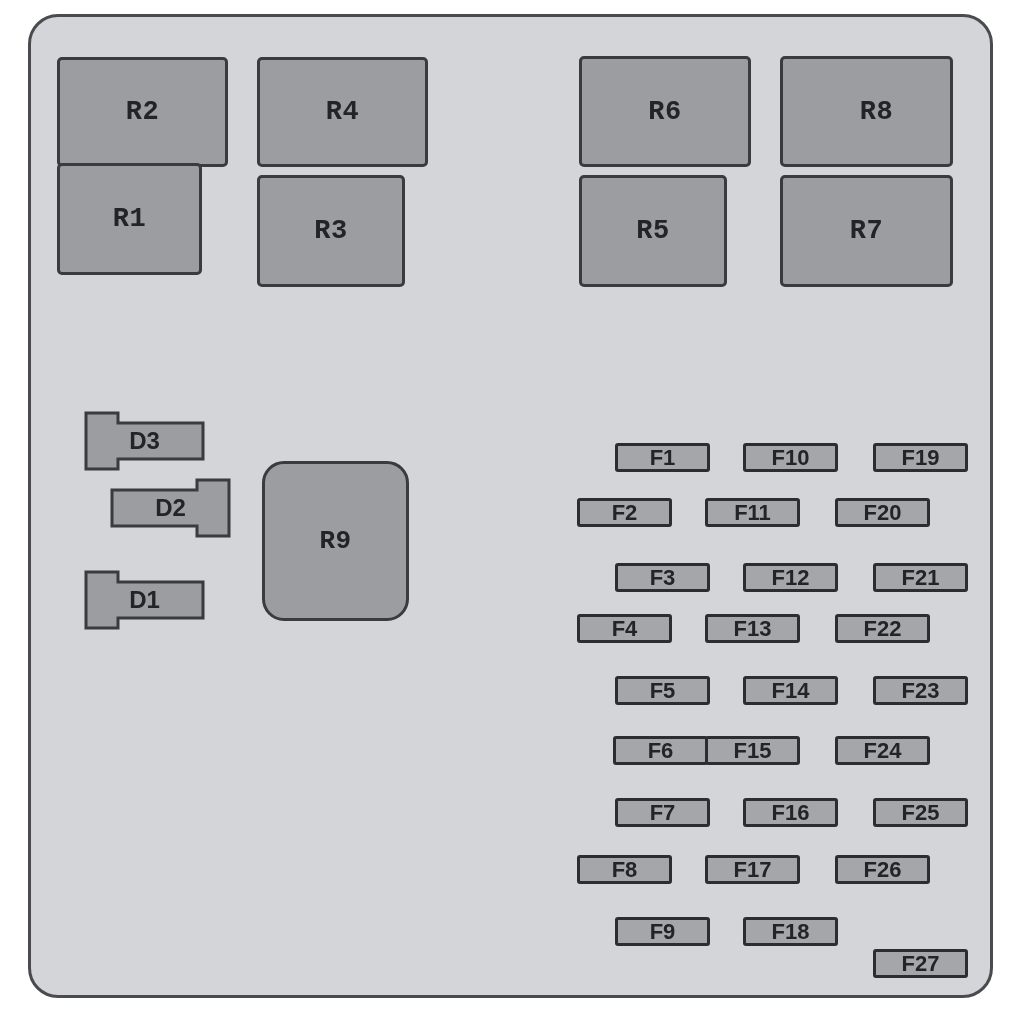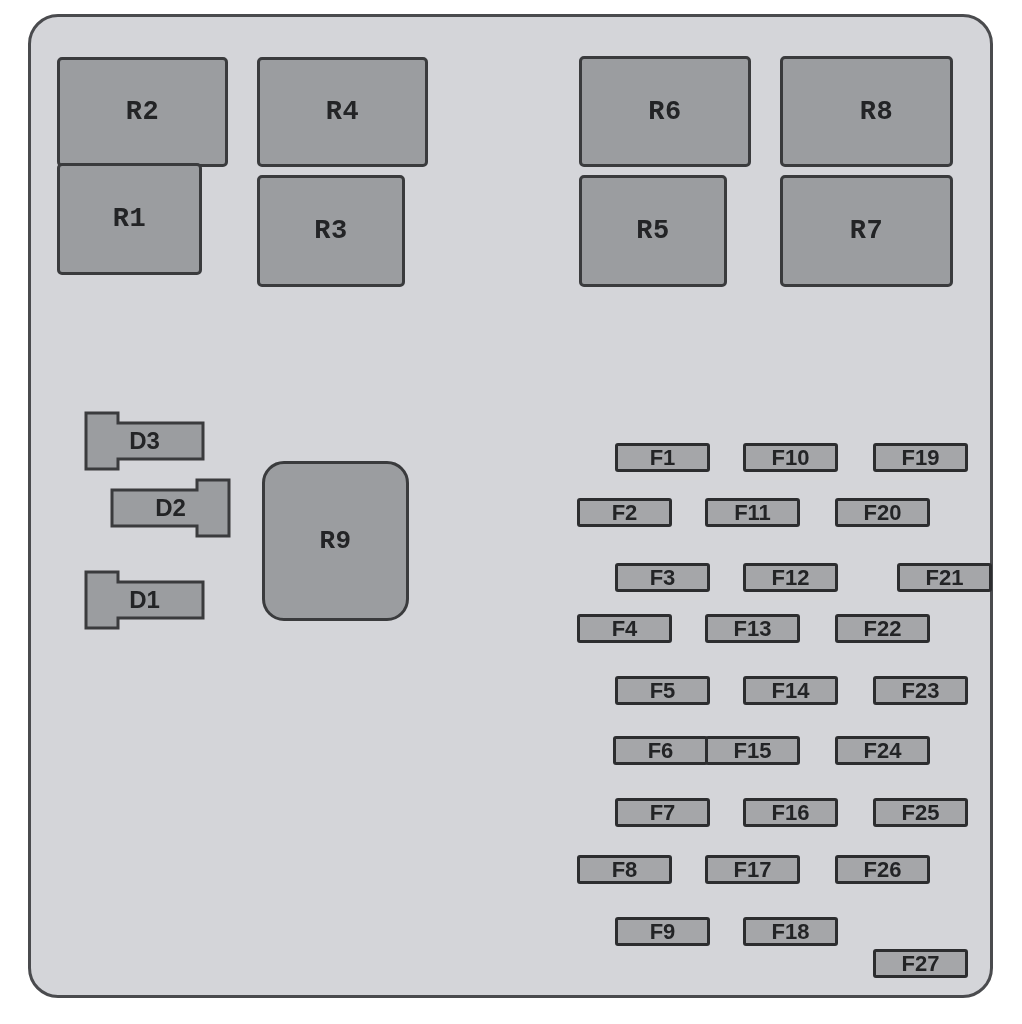--- a/index.html
+++ b/index.html
@@ -144,21 +144,21 @@
       <div class="fuse" style="left: 705px; top: 498px;">F11</div>
       <div class="fuse" style="left: 743px; top: 563px;">F12</div>
       <div class="fuse" style="left: 705px; top: 614px;">F13</div>
       <div class="fuse" style="left: 743px; top: 676px;">F14</div>
       <div class="fuse" style="left: 705px; top: 736px;">F15</div>
       <div class="fuse" style="left: 743px; top: 798px;">F16</div>
       <div class="fuse" style="left: 705px; top: 855px;">F17</div>
       <div class="fuse" style="left: 743px; top: 917px;">F18</div>
       <div class="fuse" style="left: 873px; top: 443px;">F19</div>
       <div class="fuse" style="left: 835px; top: 498px;">F20</div>
-      <div class="fuse" style="left: 873px; top: 563px; margin-left: 24px;">F21</div>
+      <div class="fuse" style="left: 873px; top: 563px;">F21</div>
       <div class="fuse" style="left: 835px; top: 614px;">F22</div>
       <div class="fuse" style="left: 873px; top: 676px;">F23</div>
       <div class="fuse" style="left: 835px; top: 736px;">F24</div>
       <div class="fuse" style="left: 873px; top: 798px;">F25</div>
       <div class="fuse" style="left: 835px; top: 855px;">F26</div>
       <div class="fuse" style="left: 873px; top: 917px; margin-top: 32px;">F27</div>
     </div>
 </div>
 
 </body></html>

